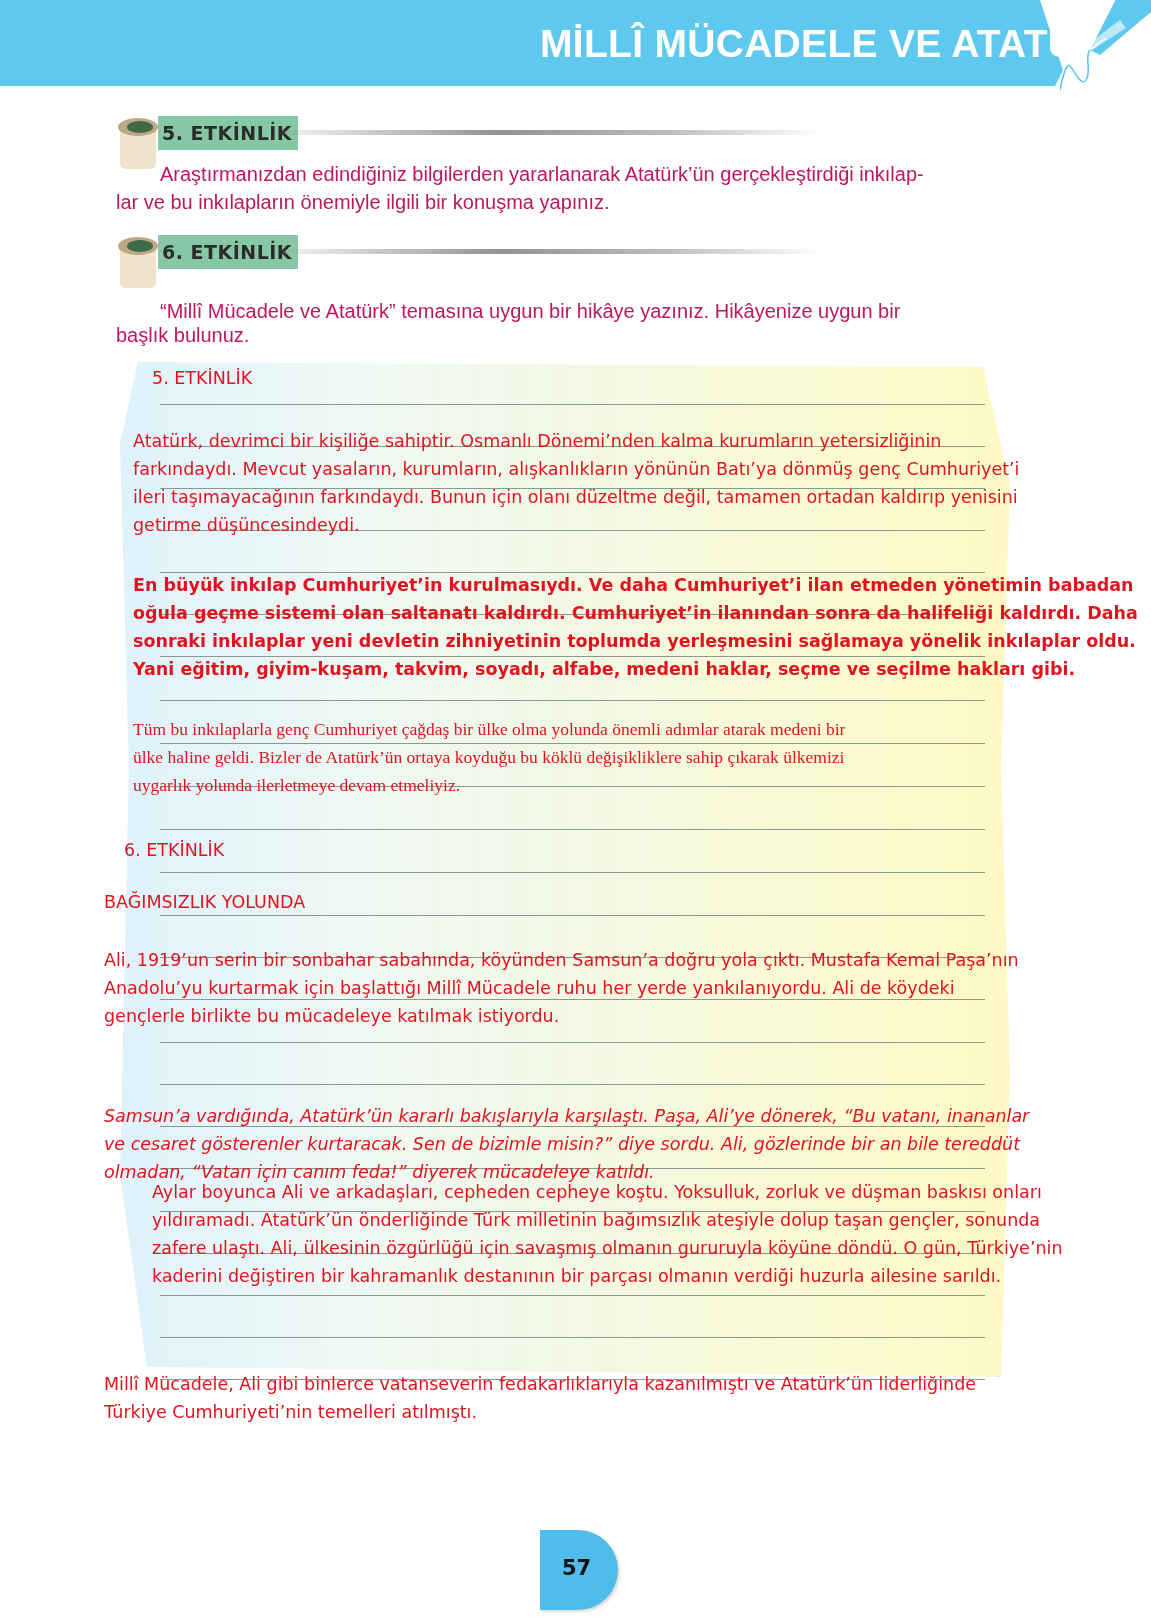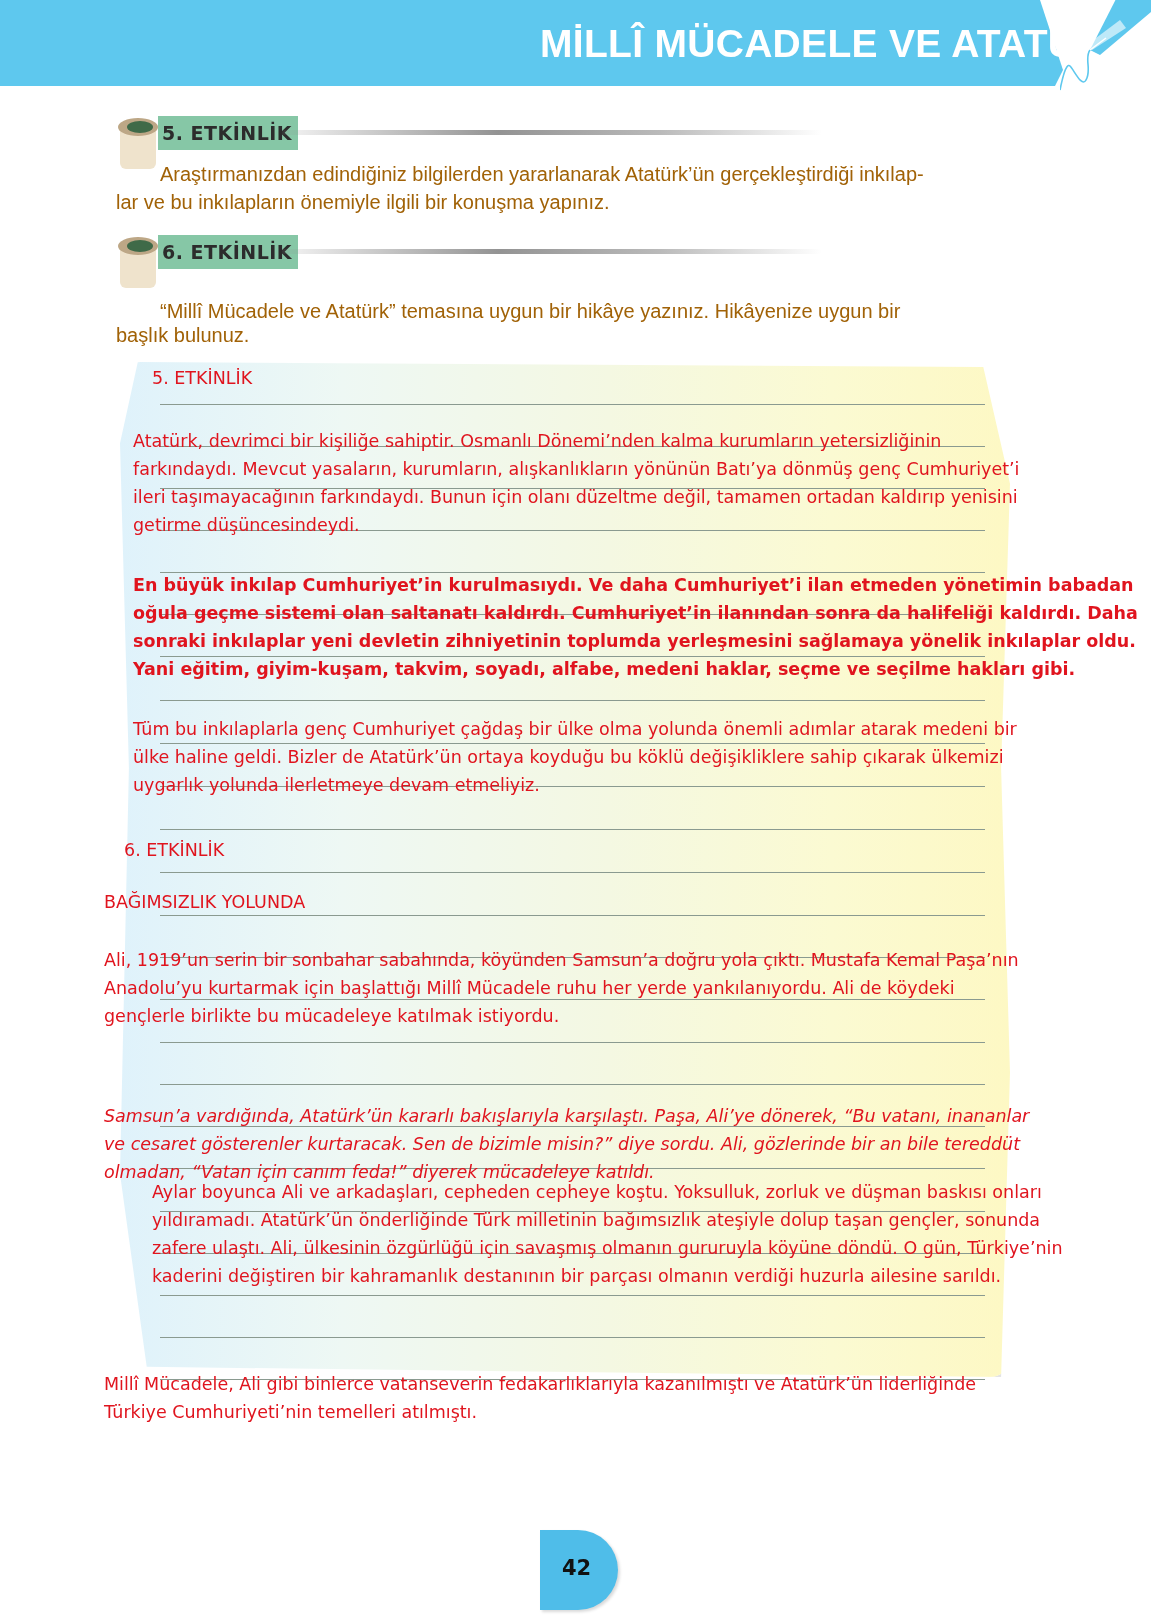--- a/index.html
+++ b/index.html
@@ -22,21 +22,21 @@
     position: absolute; background: #86c7a6; color: #2c2c2c;
     font-family: "DejaVu Sans", sans-serif; font-weight: bold; font-size: 19px;
     padding: 3px 6px 3px 4px; height: 28px; line-height: 28px; letter-spacing: 0.5px;
   }
   .tag-rule {
     position: absolute; height: 5px;
     background: linear-gradient(to right, rgba(150,150,150,0.1), rgba(120,120,120,0.8) 40%, rgba(140,140,140,0.6) 70%, rgba(200,200,200,0));
     border-radius: 3px;
   }
   .instruction {
-    position: absolute; font-size: 20px; color: #a16207; line-height: 28px;
+    position: absolute; font-size: 20px; color: #be185d; line-height: 28px;
   }
 
   .paper {
     position: absolute; left: 120px; top: 362px; width: 890px; height: 1015px;
     background: linear-gradient(to right, #dff2fb 0%, #eef8f4 25%, #f4f8e2 55%, #fbfad2 80%, #fdf8c4 100%);
     border-radius: 20px 30px 20px 40px;
     box-shadow: 6px 6px 10px rgba(0,0,0,0.12);
     clip-path: polygon(2% 0, 97% 0.5%, 100% 12%, 99% 40%, 100% 70%, 99% 100%, 3% 99%, 0 80%, 1% 40%, 0 8%);
   }
   .ruled-line {
@@ -117,33 +117,33 @@
 
 <div class="answer" style="left:152px; top:364px;">5. ETKİNLİK</div>
 <div class="answer" style="left:133px; top:427px;">Atatürk, devrimci bir kişiliğe sahiptir. Osmanlı Dönemi’nden kalma kurumların yetersizliğinin
 farkındaydı. Mevcut yasaların, kurumların, alışkanlıkların yönünün Batı’ya dönmüş genç Cumhuriyet’i
 ileri taşımayacağının farkındaydı. Bunun için olanı düzeltme değil, tamamen ortadan kaldırıp yenisini
 getirme düşüncesindeydi.</div>
 <div class="answer" style="left:133px; top:571px;font-weight:bold;">En büyük inkılap Cumhuriyet’in kurulmasıydı. Ve daha Cumhuriyet’i ilan etmeden yönetimin babadan
 oğula geçme sistemi olan saltanatı kaldırdı. Cumhuriyet’in ilanından sonra da halifeliği kaldırdı. Daha
 sonraki inkılaplar yeni devletin zihniyetinin toplumda yerleşmesini sağlamaya yönelik inkılaplar oldu.
 Yani eğitim, giyim-kuşam, takvim, soyadı, alfabe, medeni haklar, seçme ve seçilme hakları gibi.</div>
-<div class="answer" style="left:133px; top:715px;">Tüm bu inkılaplarla genç Cumhuriyet çağdaş bir ülke olma yolunda önemli adımlar atarak medeni bir
+<div class="answer" style="left:133px; top:715px;font-family:Liberation Serif, serif;">Tüm bu inkılaplarla genç Cumhuriyet çağdaş bir ülke olma yolunda önemli adımlar atarak medeni bir
 ülke haline geldi. Bizler de Atatürk’ün ortaya koyduğu bu köklü değişikliklere sahip çıkarak ülkemizi
 uygarlık yolunda ilerletmeye devam etmeliyiz.</div>
 
 <div class="answer" style="left:124px; top:836px;">6. ETKİNLİK</div>
 <div class="answer" style="left:104px; top:888px;">BAĞIMSIZLIK YOLUNDA</div>
 <div class="answer" style="left:104px; top:946px;">Ali, 1919’un serin bir sonbahar sabahında, köyünden Samsun’a doğru yola çıktı. Mustafa Kemal Paşa’nın
 Anadolu’yu kurtarmak için başlattığı Millî Mücadele ruhu her yerde yankılanıyordu. Ali de köydeki
 gençlerle birlikte bu mücadeleye katılmak istiyordu.</div>
 <div class="answer" style="left:104px; top:1102px;font-style:italic;">Samsun’a vardığında, Atatürk’ün kararlı bakışlarıyla karşılaştı. Paşa, Ali’ye dönerek, “Bu vatanı, inananlar
 ve cesaret gösterenler kurtaracak. Sen de bizimle misin?” diye sordu. Ali, gözlerinde bir an bile tereddüt
 olmadan, “Vatan için canım feda!” diyerek mücadeleye katıldı.</div>
 <div class="answer" style="left:104px; top:1178px;margin-left:48px;">Aylar boyunca Ali ve arkadaşları, cepheden cepheye koştu. Yoksulluk, zorluk ve düşman baskısı onları
 yıldıramadı. Atatürk’ün önderliğinde Türk milletinin bağımsızlık ateşiyle dolup taşan gençler, sonunda
 zafere ulaştı. Ali, ülkesinin özgürlüğü için savaşmış olmanın gururuyla köyüne döndü. O gün, Türkiye’nin
 kaderini değiştiren bir kahramanlık destanının bir parçası olmanın verdiği huzurla ailesine sarıldı.</div>
 <div class="answer" style="left:104px; top:1322px;margin-top:48px;">Millî Mücadele, Ali gibi binlerce vatanseverin fedakarlıklarıyla kazanılmıştı ve Atatürk’ün liderliğinde
 Türkiye Cumhuriyeti’nin temelleri atılmıştı.</div>
 
 <div class="page-badge"></div>
-<div class="page-number">42</div>
+<div class="page-number">57</div>
 
 </body></html>

